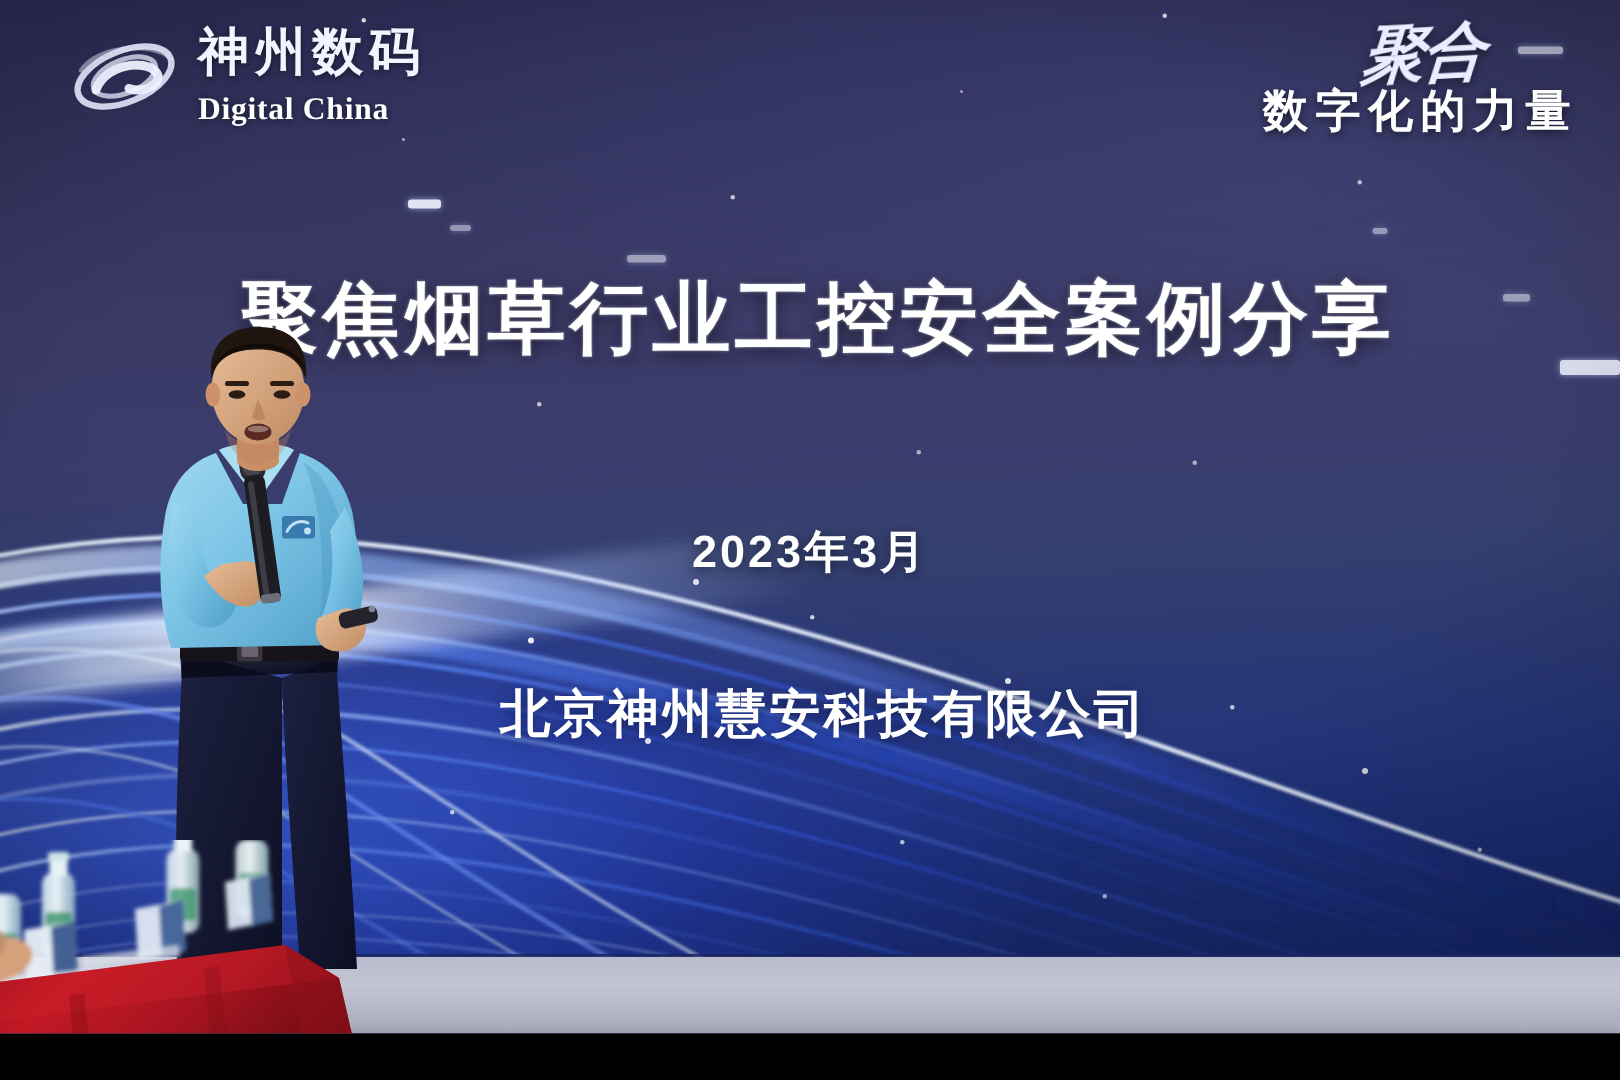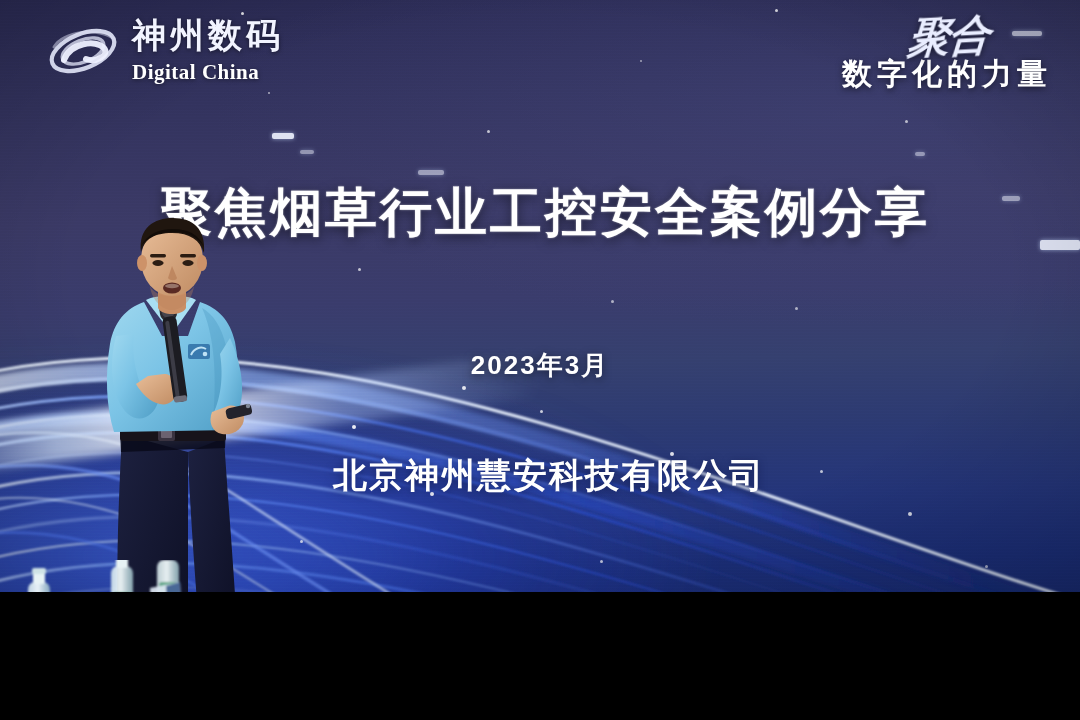--- a/index.html
+++ b/index.html
@@ -1,21 +1,21 @@
 <!DOCTYPE html>
 <html lang="zh"><head>
 <meta charset="utf-8">
 <title>Conference Stage Photo</title>
 <style>
   html,body{margin:0;padding:0;background:#000;}
   body{font-family:"Liberation Sans","DejaVu Sans",sans-serif;}
 
   #stage{
     position:relative;
-    width:1080px;height:592px;
+    width:1080px;height:689px;
     overflow:hidden;
     background:#4c1d95;
     user-select:none;
   }
 
   
   .led-screen{
     position:absolute;left:0;top:0;width:1080px;height:648px;
     background:
       radial-gradient(ellipse 680px 360px at 20% 92%, rgba(40,70,220,.55) 0%, rgba(30,45,140,.22) 48%, rgba(0,0,0,0) 72%),
@@ -86,21 +86,21 @@
 
   
   .slide-title{
     position:absolute;left:0;right:0;top:178px;text-align:center;
     font-size:52px;font-weight:900;color:#ffffff;letter-spacing:3px;
     text-shadow:0 0 2px rgba(255,255,255,.55), 0 3px 12px rgba(0,0,0,.55);
     padding-left:10px;
   }
   .slide-date{
     position:absolute;left:0;right:0;top:348px;text-align:center;
-    font-size:26px;font-weight:700;color:#ffffff;letter-spacing:2px;
+    font-size:30px;font-weight:700;color:#ffffff;letter-spacing:2px;
     text-shadow:0 2px 8px rgba(0,0,0,.5);
   }
   .slide-org{
     position:absolute;left:0;right:0;top:453px;text-align:center;
     font-size:34px;font-weight:700;color:#ffffff;letter-spacing:2px;
     text-shadow:0 2px 9px rgba(12,20,70,.6);
     padding-left:18px;
   }
 
   

